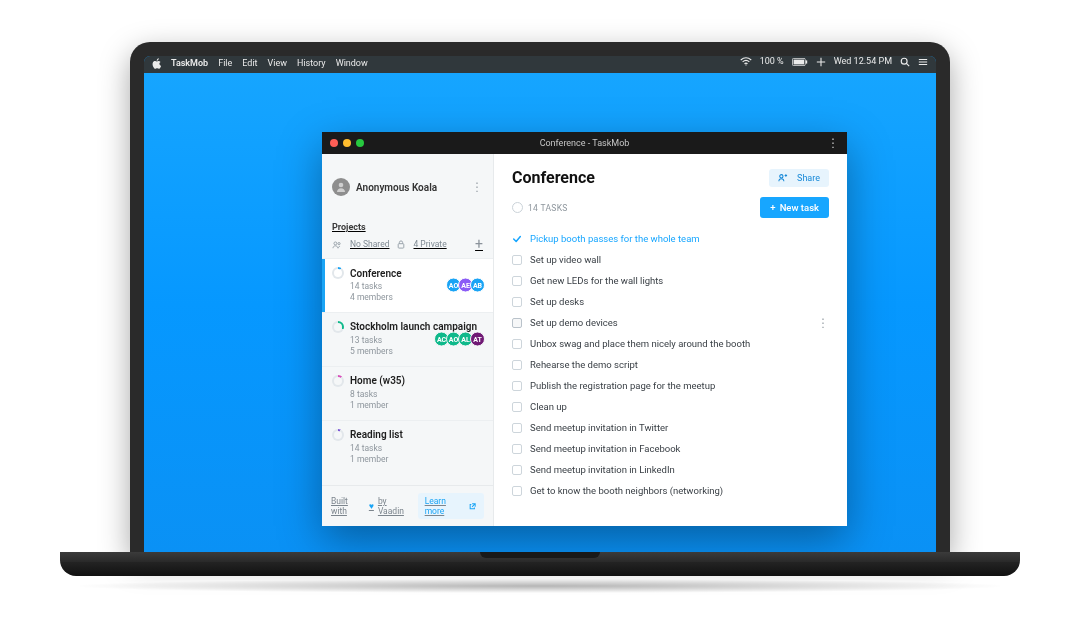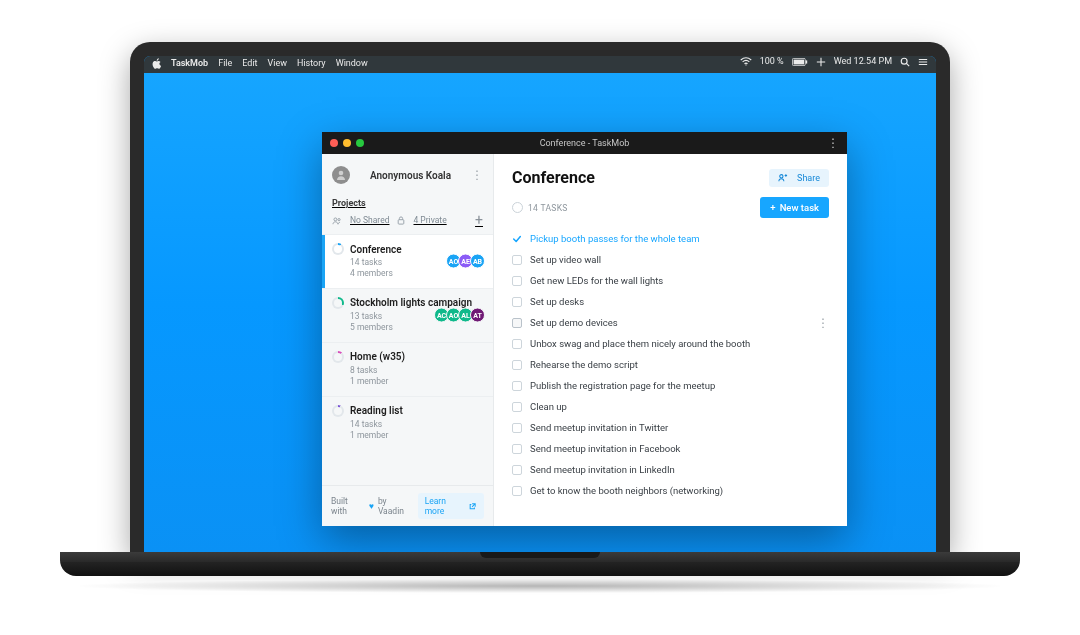--- a/index.html
+++ b/index.html
@@ -24,21 +24,21 @@
 .titlebar { height: 22px; background:#1a1a1a; display:flex; align-items:center; padding:0 8px; color:#c6c6c6; font-size:9px; position:relative; }
 .traffic { display:flex; gap:5px; }
 .traffic span { width:8px; height:8px; border-radius:50%; display:block; }
 .traffic .r{background:#ff5f56;} .traffic .y{background:#ffbd2e;} .traffic .g{background:#27c93f;}
 .titlebar .title { position:absolute; left:0; right:0; text-align:center; pointer-events:none; }
 .titlebar .dots { margin-left:auto; font-size:12px; line-height:8px; }
 
 .body { flex:1; display:flex; min-height:0; }
 
 .sidebar { width: 172px; background:#f5f7f8; border-right:1px solid #e7eaec; display:flex; flex-direction:column; min-height:0; }
-.user { display:flex; align-items:center; gap:6px; padding:12px 10px;text-align:center; }
+.user { display:flex; align-items:center; gap:6px; padding:24px 10px; }
 .avatar { width:18px; height:18px; border-radius:50%; background:#8e8e8e; display:flex; align-items:center; justify-content:center; }
 .avatar svg { display:block; }
 .user-name { font-size:10px; font-weight:600; color:#333; flex:1; }
 .user .dots { color:#9aa2a8; font-size:12px; line-height:8px; }
 
 .proj-hdr { padding: 2px 10px 6px; text-decoration: underline; }
 .proj-hdr h4 { font-size:9px; font-weight:700; color:#3b3b3b; }
 .proj-hdr-row { display:flex; align-items:center; font-size:8.5px; color:#7f8a93; gap:8px; margin-top:4px; }
 .proj-hdr-row .plus { margin-left:auto; font-size:14px; color:#8a929a; }
 
@@ -48,21 +48,21 @@
 .proj.active::before { content:""; position:absolute; left:0; top:0; bottom:0; width:3px; background:#1aa4f5; }
 .proj-title { display:flex; align-items:center; gap:6px; font-size:10px; font-weight:600; color:#1d1d1d; }
 .proj-title .pie { width:12px; height:12px; border-radius:50%; display:inline-block; background: conic-gradient(var(--c) 0 var(--p), #e2e7eb var(--p) 360deg); position:relative;}
 .proj-title .pie::after{content:"";position:absolute;inset:2px;border-radius:50%;background:var(--bg,#f5f7f8);}
 .proj.active .proj-title .pie::after{background:#fff;}
 .proj-sub { font-size:8.5px; color:#8e969d; line-height:1.35; margin-top:2px; margin-left:18px; }
 .avatars { position:absolute; right:8px; top:50%; transform:translateY(-50%); display:flex; }
 .avatars span { width:15px; height:15px; border-radius:50%; font-size:7px; font-weight:700; color:#fff; display:flex; align-items:center; justify-content:center; margin-left:-3px; border:1.5px solid #f5f7f8;}
 .proj.active .avatars span{border-color:#fff;}
 
-.footer { padding:7px 9px; border-top:1px solid #e7eaec; display:flex; align-items:center; font-size:8.5px; color:#7c858d; gap:4px;}
+.footer { padding:7px 9px; border-top:1px solid #e7eaec; display:flex; align-items:center; font-size:8.5px; color:#7c858d; gap:4px;text-decoration:underline;}
 .footer .heart{color:#1aa4f5;}
 .learn { margin-left:auto; background:#e7f4fd; color:#1aa4f5; padding:3px 7px; border-radius:3px; font-size:8.5px; display:flex; align-items:center; gap:3px;}
 
 .main { flex:1; padding: 14px 18px 0; display:flex; flex-direction:column; min-height:0;}
 .main-hdr { display:flex; align-items:center; justify-content:space-between;}
 .main-hdr h1 { font-size:16px; font-weight:700; color:#111; }
 .share { background:#e7f4fd; color:#1789d8; padding:4px 9px; border-radius:3px; font-size:9px; display:flex; align-items:center; gap:9px;}
 .sub-row { display:flex; align-items:center; justify-content:space-between; margin-top:10px;}
 .task-count { font-size:8.5px; color:#8e969d; display:flex; align-items:center; gap:5px; letter-spacing:.3px;}
 .task-count .pie { width:11px; height:11px; border-radius:50%; border:1.5px solid #cbd3d9; display:inline-block;}
@@ -186,21 +186,21 @@
                   <div class="proj-sub">14 tasks<br>4 members</div>
                   <div class="avatars">
                     <span style="background: rgb(26, 164, 245);">AO</span>
                     <span style="background: #8b5cf6;">AE</span>
                     <span style="background: rgb(26, 164, 245);">AB</span>
                   </div>
                 </div>
                 <div class="proj">
                   <div class="proj-title">
                     <span class="pie" style="--c: #0fb98b; --p: 110deg;"></span>
-                    <span>Stockholm lights campaign</span>
+                    <span>Stockholm launch campaign</span>
                   </div>
                   <div class="proj-sub">13 tasks<br>5 members</div>
                   <div class="avatars">
                     <span style="background: rgb(15, 185, 139);">AC</span>
                     <span style="background: rgb(15, 185, 139);">AO</span>
                     <span style="background: rgb(15, 185, 139);">AL</span>
                     <span style="background: #701a75;">AT</span>
                   </div>
                 </div>
                 <div class="proj">

